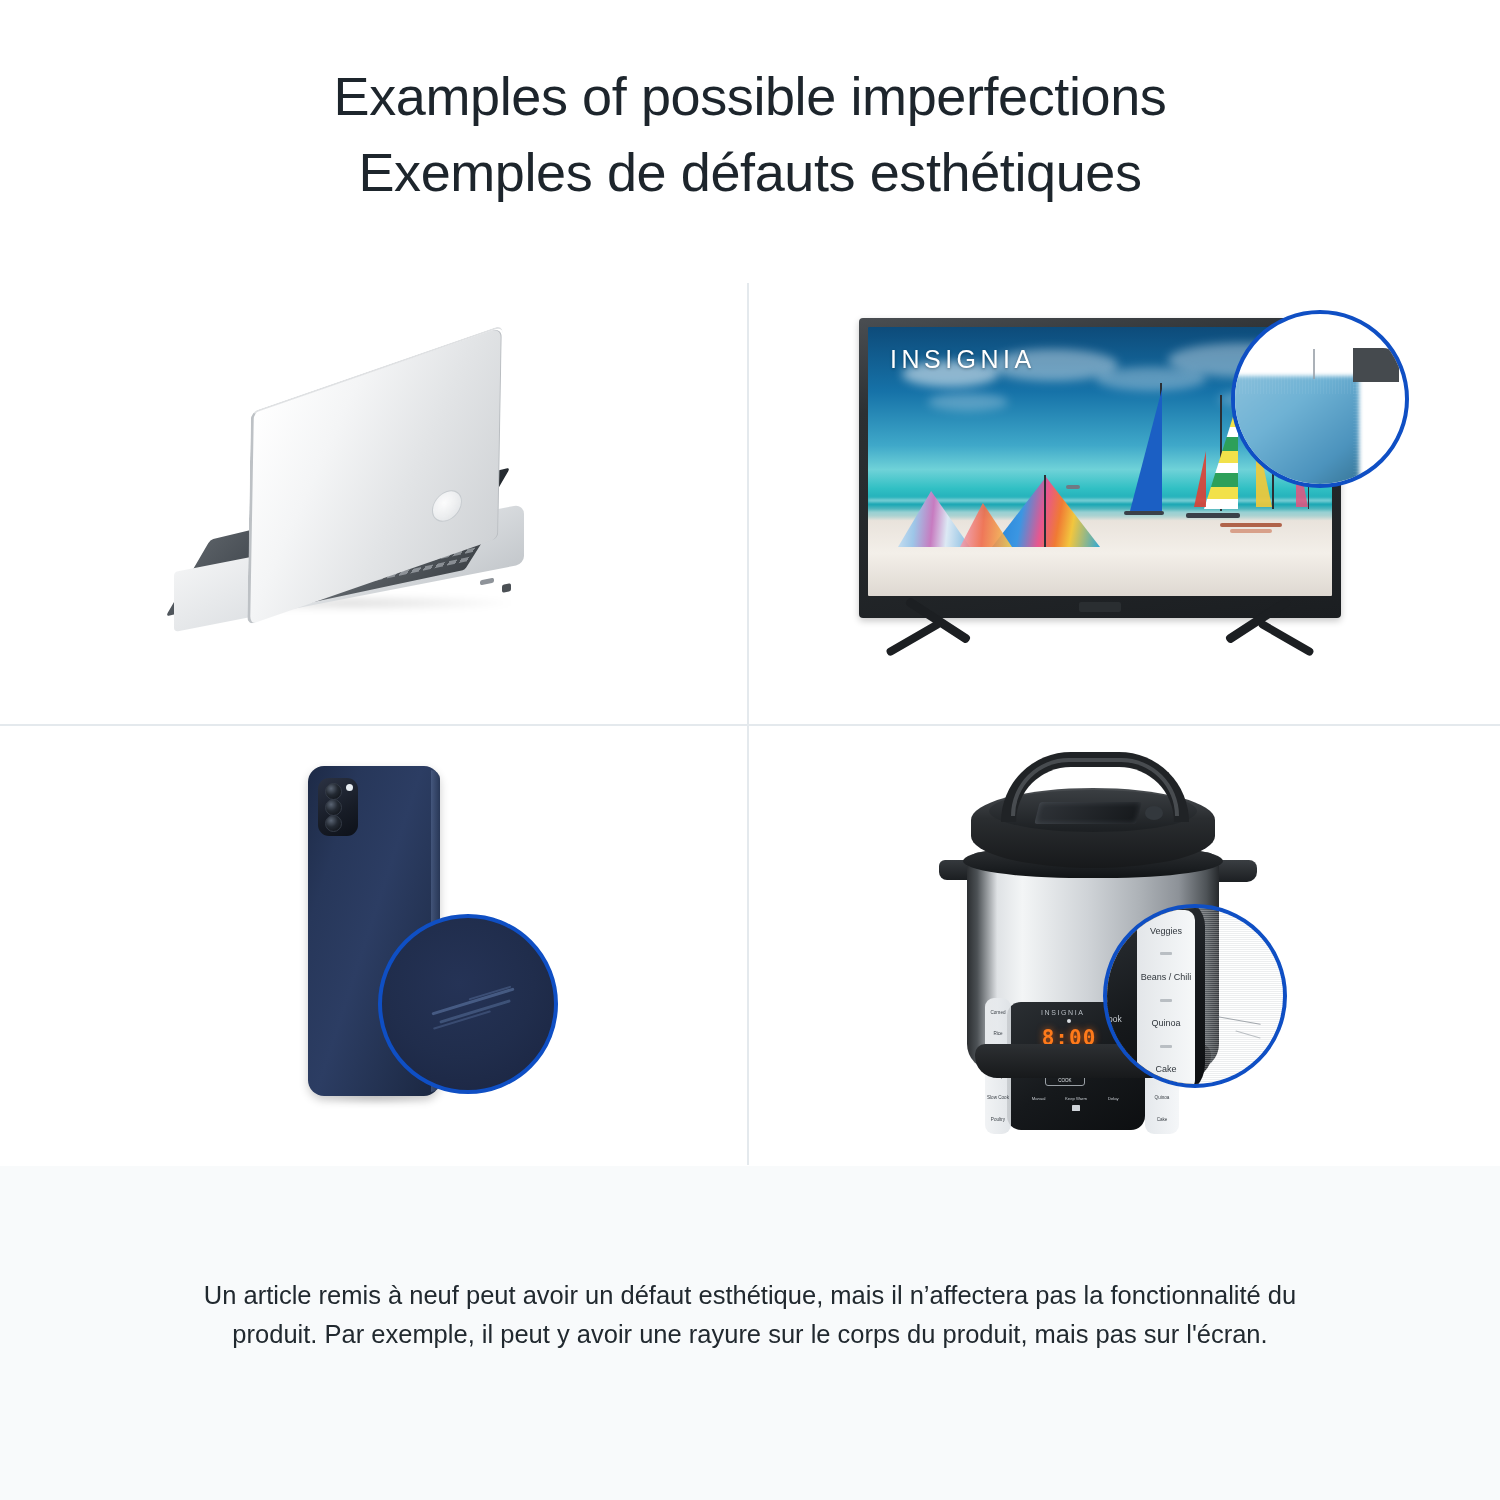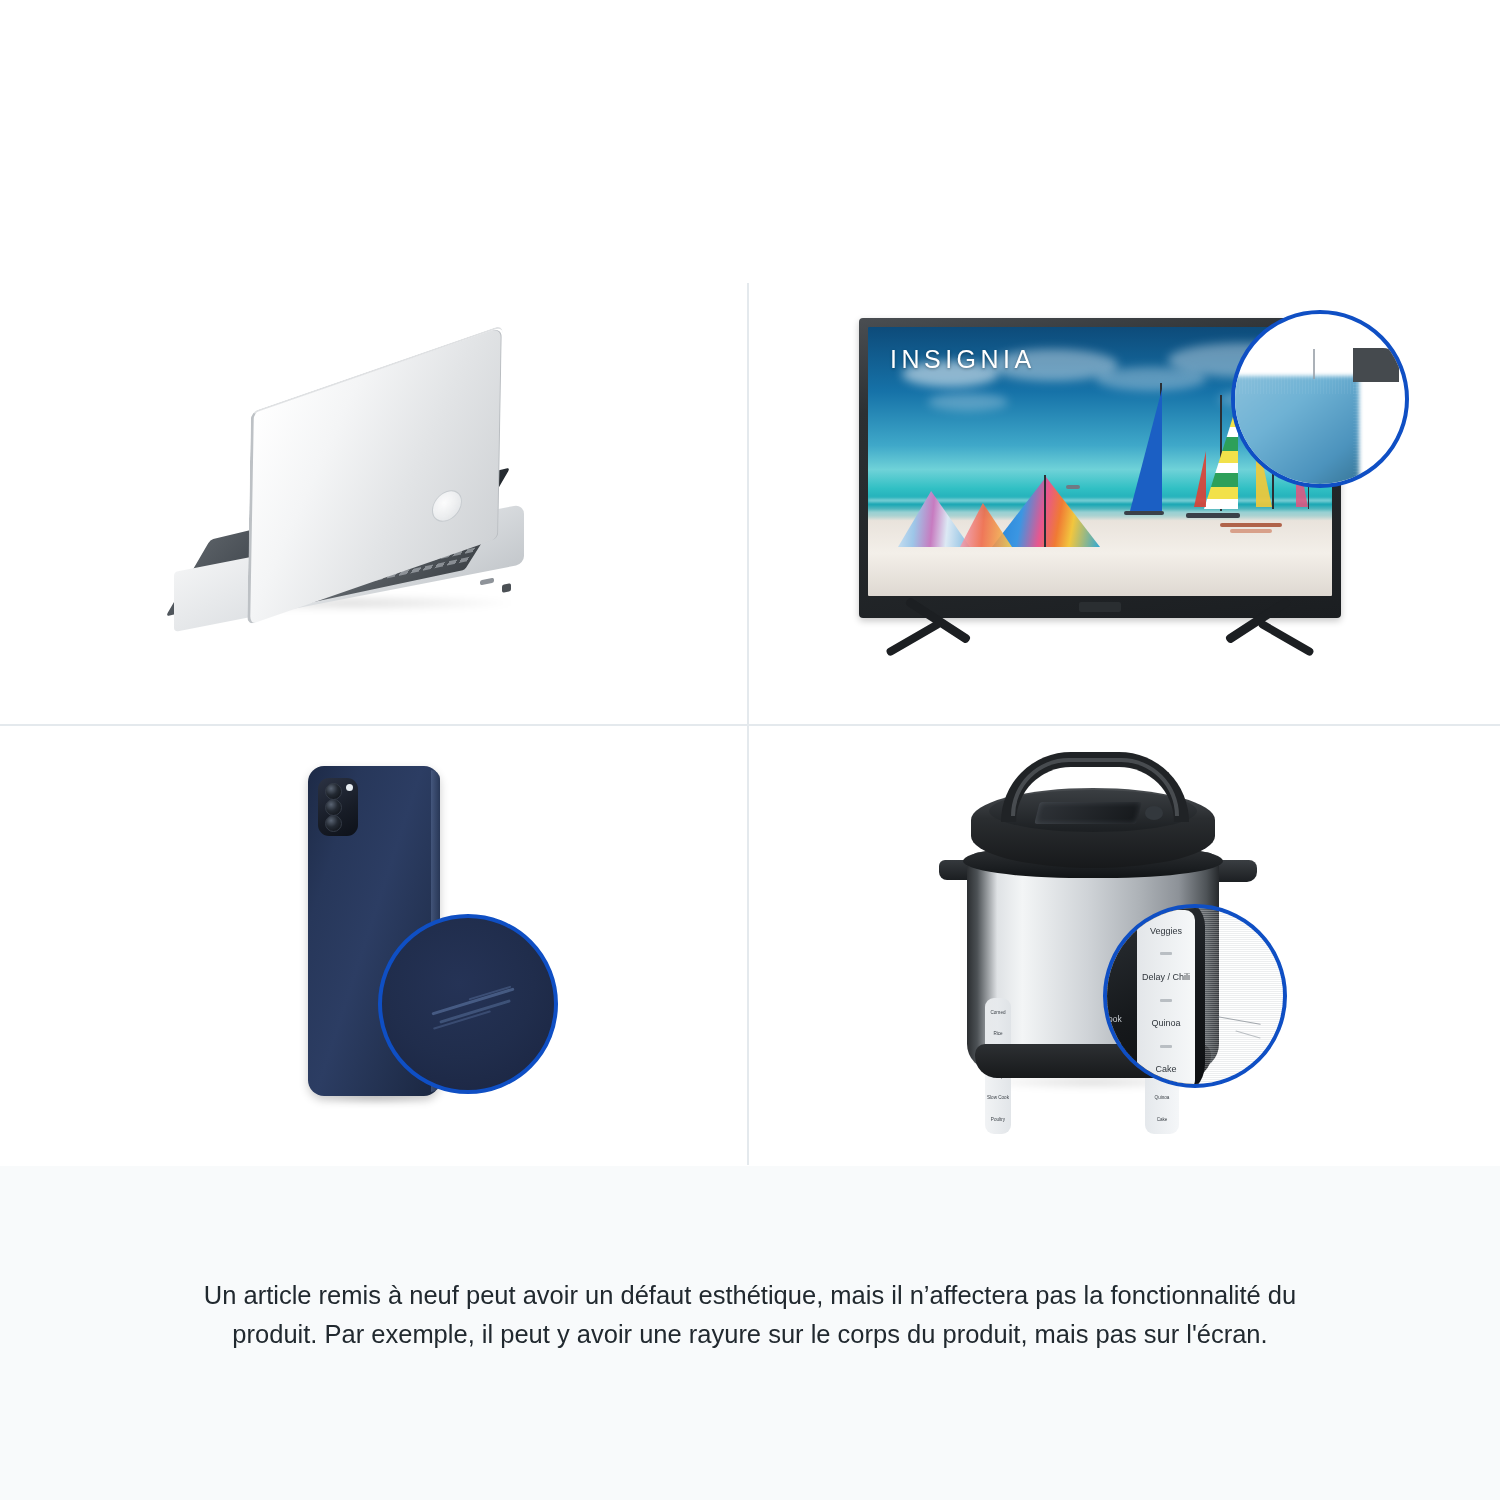--- a/index.html
+++ b/index.html
@@ -426,20 +426,24 @@
     text-align: center;
     font-weight: 400;
   }
   .caption-p.fr { margin-top: 48px; }
 </style>
 </head>
 <body>
 
 <div class="page">
 
+  <div class="title-block">
+    <div class="title-line">Examples of possible imperfections</div>
+    <div class="title-line">Exemples de défauts esthétiques</div>
+  </div>
 
   <div class="grid">
     <div class="vline"></div>
     <div class="hline"></div>
 
     <div class="cell cell-tl">
       <div class="laptop-wrap">
         <div class="lt-shadow"></div>
         <div class="lt-screen-under"></div>
         <div class="lt-base"></div>
@@ -563,20 +567,37 @@
 
     <div class="cell cell-br">
       <div class="cooker-wrap">
         <div class="ck-shadow"></div>
 
         <div class="ck-ear-l"></div>
         <div class="ck-ear-r"></div>
 
         <div class="ck-body">
 
+          <div class="ck-panel">
+            <div class="ck-logo">INSIGNIA</div>
+            <div class="ck-dot"></div>
+            <div class="ck-lcd">8:00</div>
+            <div class="ck-bar"></div>
+            <div class="ck-btn-sm" style="left:16px; top:62px;"></div>
+            <div class="ck-btn-sm" style="left:104px; top:62px;"></div>
+            <div class="ck-pressbox">PRESSURE COOK</div>
+            <div class="ck-grid-in">
+              <div class="ck-btn-sm"></div>
+              <div class="ck-btn-sm"></div>
+              <div class="ck-btn-sm"></div>
+              <div class="ck-lbl-in">Manual</div>
+              <div class="ck-lbl-in">Keep Warm</div>
+              <div class="ck-lbl-in">Delay</div>
+            </div>
+          </div>
 
           <div class="ck-side-left">
             <div class="ck-lbl">Corned</div>
             <div class="ck-lbl">Rice</div>
             <div class="ck-lbl">Multi Grain</div>
             <div class="ck-lbl">Soup</div>
             <div class="ck-lbl">Slow Cook</div>
             <div class="ck-lbl">Poultry</div>
           </div>
 
@@ -601,21 +622,21 @@
 
         <div class="magnifier mag-cooker">
           <div class="mag-ck-steel"></div>
           <div class="mag-ck-dark">
             <div class="mag-ck-leftlabel" style="left:6px; top:62px;">Delay</div>
             <div class="mag-ck-leftlabel" style="left:2px; top:116px;">Slow Cook</div>
           </div>
           <div class="mag-ck-strip">
             <div class="mag-ck-btnlabel">Veggies</div>
             <div class="mag-ck-tick"></div>
-            <div class="mag-ck-btnlabel">Delay / Chili</div>
+            <div class="mag-ck-btnlabel">Beans / Chili</div>
             <div class="mag-ck-tick"></div>
             <div class="mag-ck-btnlabel">Quinoa</div>
             <div class="mag-ck-tick"></div>
             <div class="mag-ck-btnlabel">Cake</div>
           </div>
           <div class="mag-ck-scratch"></div>
           <div class="mag-ck-scratch2"></div>
         </div>
       </div>
     </div>

